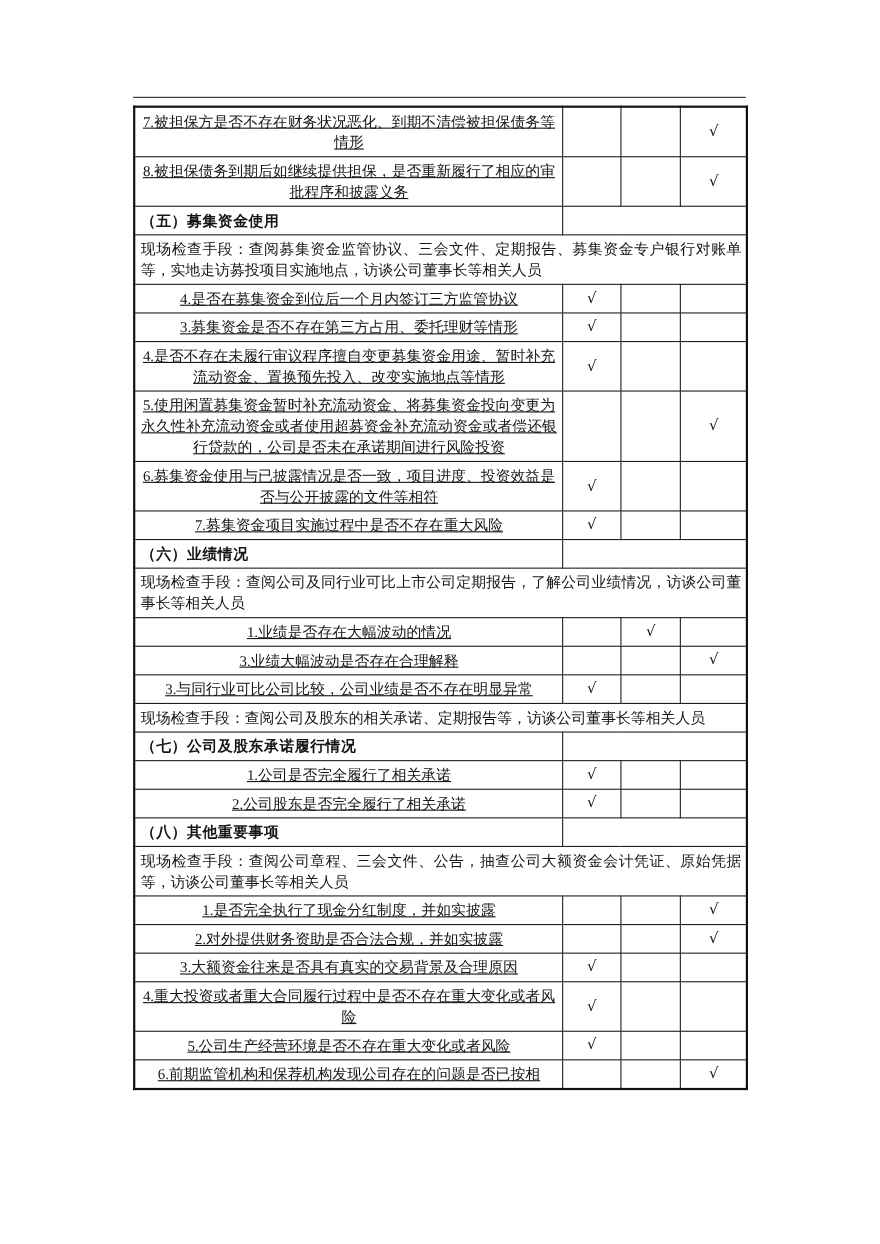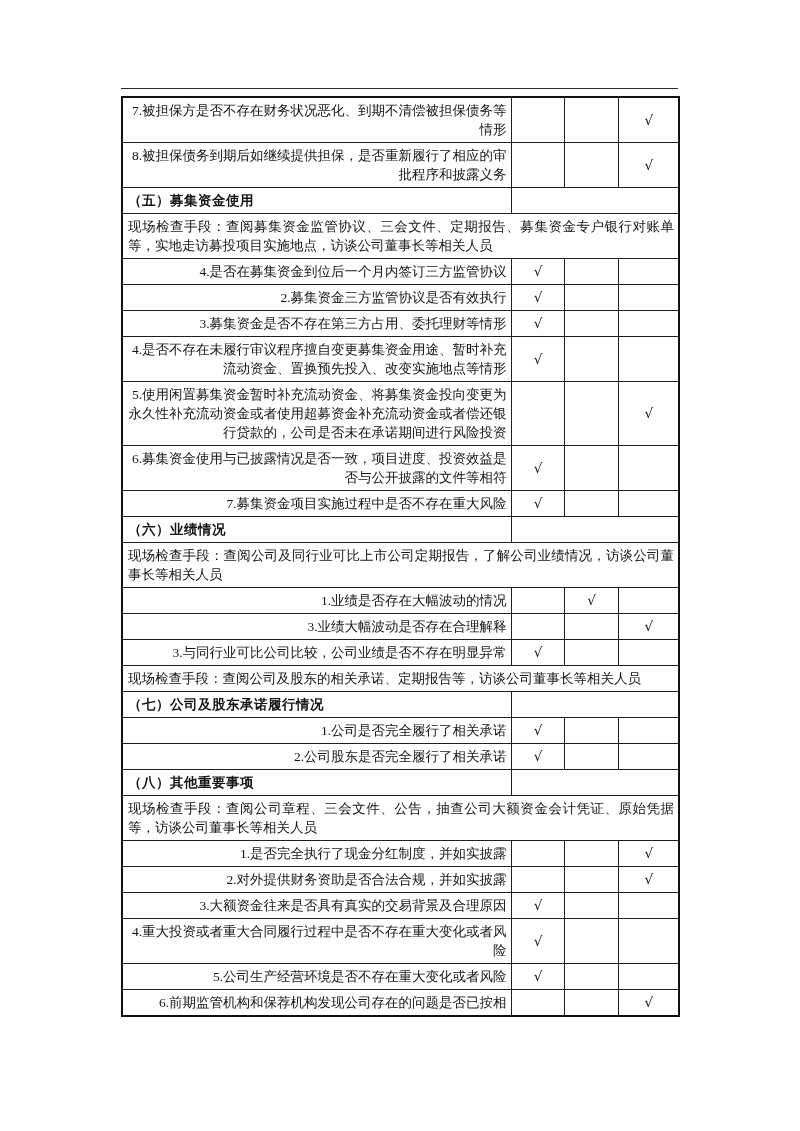--- a/index.html
+++ b/index.html
@@ -38,21 +38,22 @@
   table.checklist td {
     border: 1px solid #1f1f1f;
     vertical-align: middle;
     font-size: 13.5px;
     line-height: 19px;
     color: #151515;
     padding: 3px 4px 3px 5px;
     overflow: hidden;
   }
   td.item-cell {
-    text-align: right;
+    text-align: center;
+    text-decoration: underline;
   }
   td.method-cell {
     text-align: justify;
     padding: 4px 5px 4px 5px;
   }
   td.section-cell {
     font-weight: bold;
     font-size: 14.5px;
     line-height: 21px;
     padding: 4px 4px 4px 4px;
@@ -102,26 +103,20 @@
         <tr>
           <td class="method-cell" colspan="4">现场检查手段：查阅募集资金监管协议、三会文件、定期报告、募集资金专户银行对账单等，实地走访募投项目实施地点，访谈公司董事长等相关人员</td>
         </tr>
         <tr>
           <td class="item-cell">4.是否在募集资金到位后一个月内签订三方监管协议</td>
           <td class="check-cell">√</td>
           <td class="check-cell"></td>
           <td class="check-cell"></td>
         </tr>
         <tr>
-          <td class="item-cell">2.募集资金三方监管协议是否有效执行</td>
-          <td class="check-cell">√</td>
-          <td class="check-cell"></td>
-          <td class="check-cell"></td>
-        </tr>
-        <tr>
           <td class="item-cell">3.募集资金是否不存在第三方占用、委托理财等情形</td>
           <td class="check-cell">√</td>
           <td class="check-cell"></td>
           <td class="check-cell"></td>
         </tr>
         <tr>
           <td class="item-cell">4.是否不存在未履行审议程序擅自变更募集资金用途、暂时补充流动资金、置换预先投入、改变实施地点等情形</td>
           <td class="check-cell">√</td>
           <td class="check-cell"></td>
           <td class="check-cell"></td>

